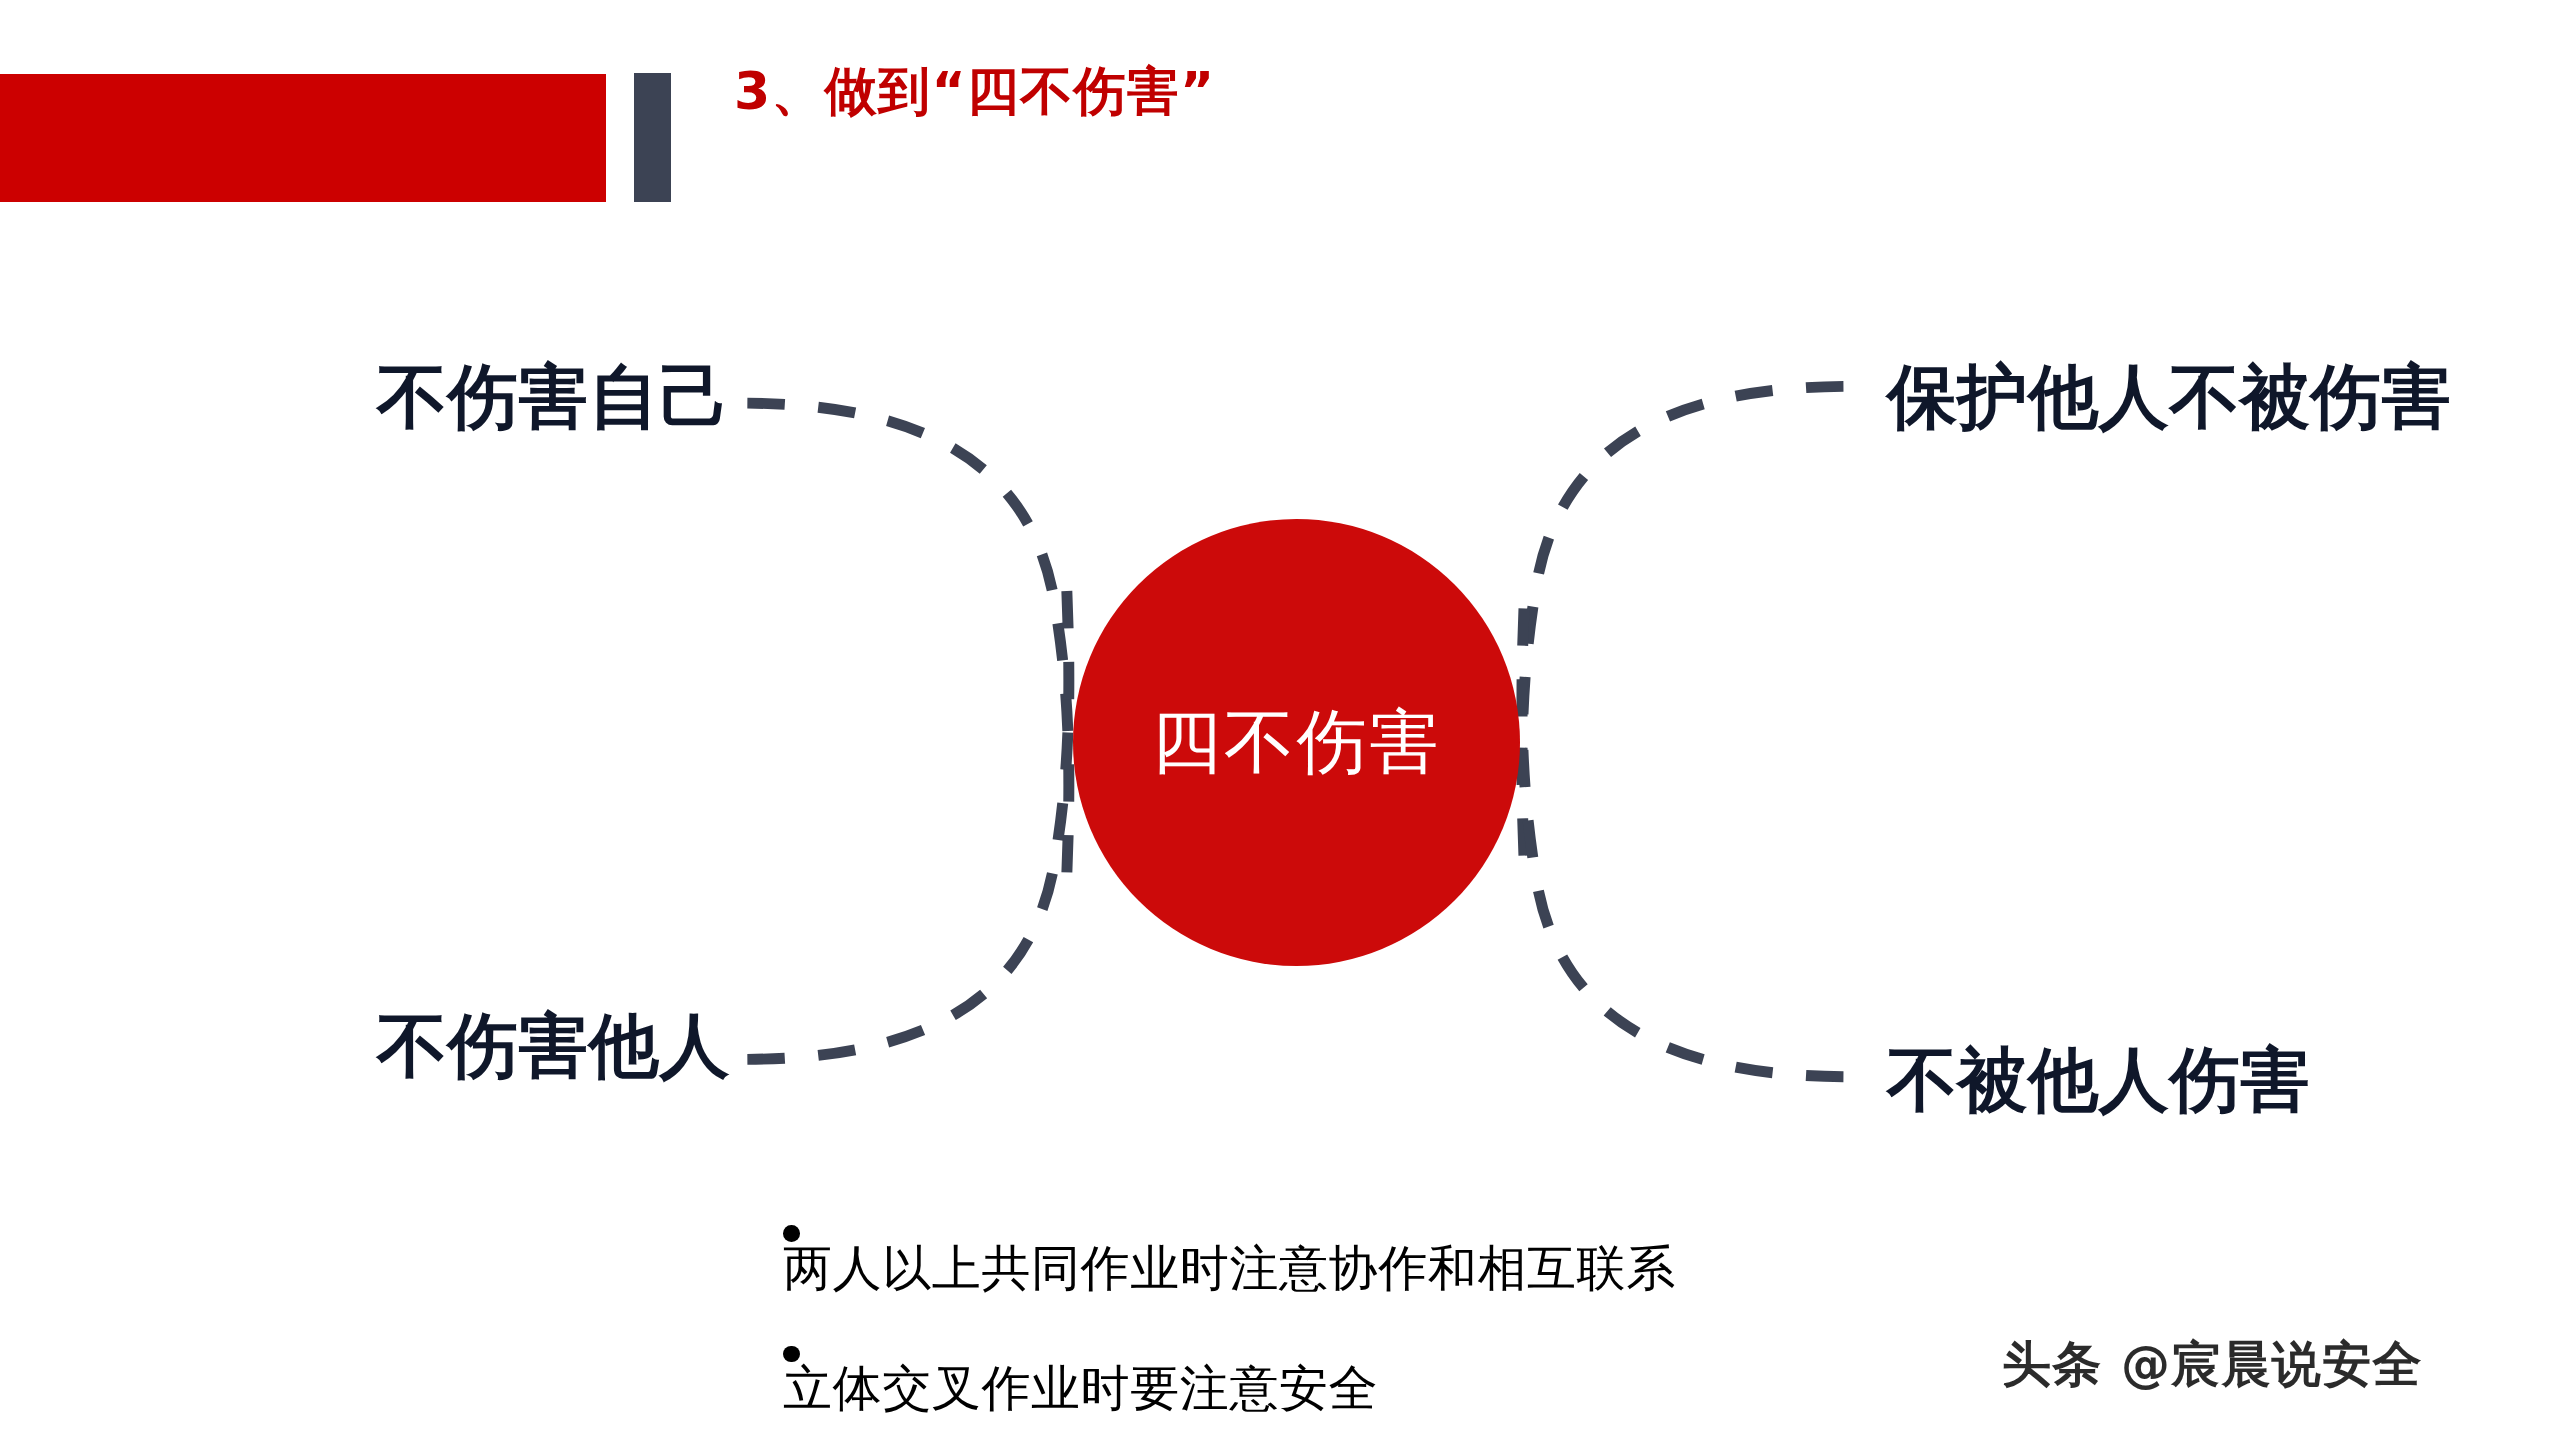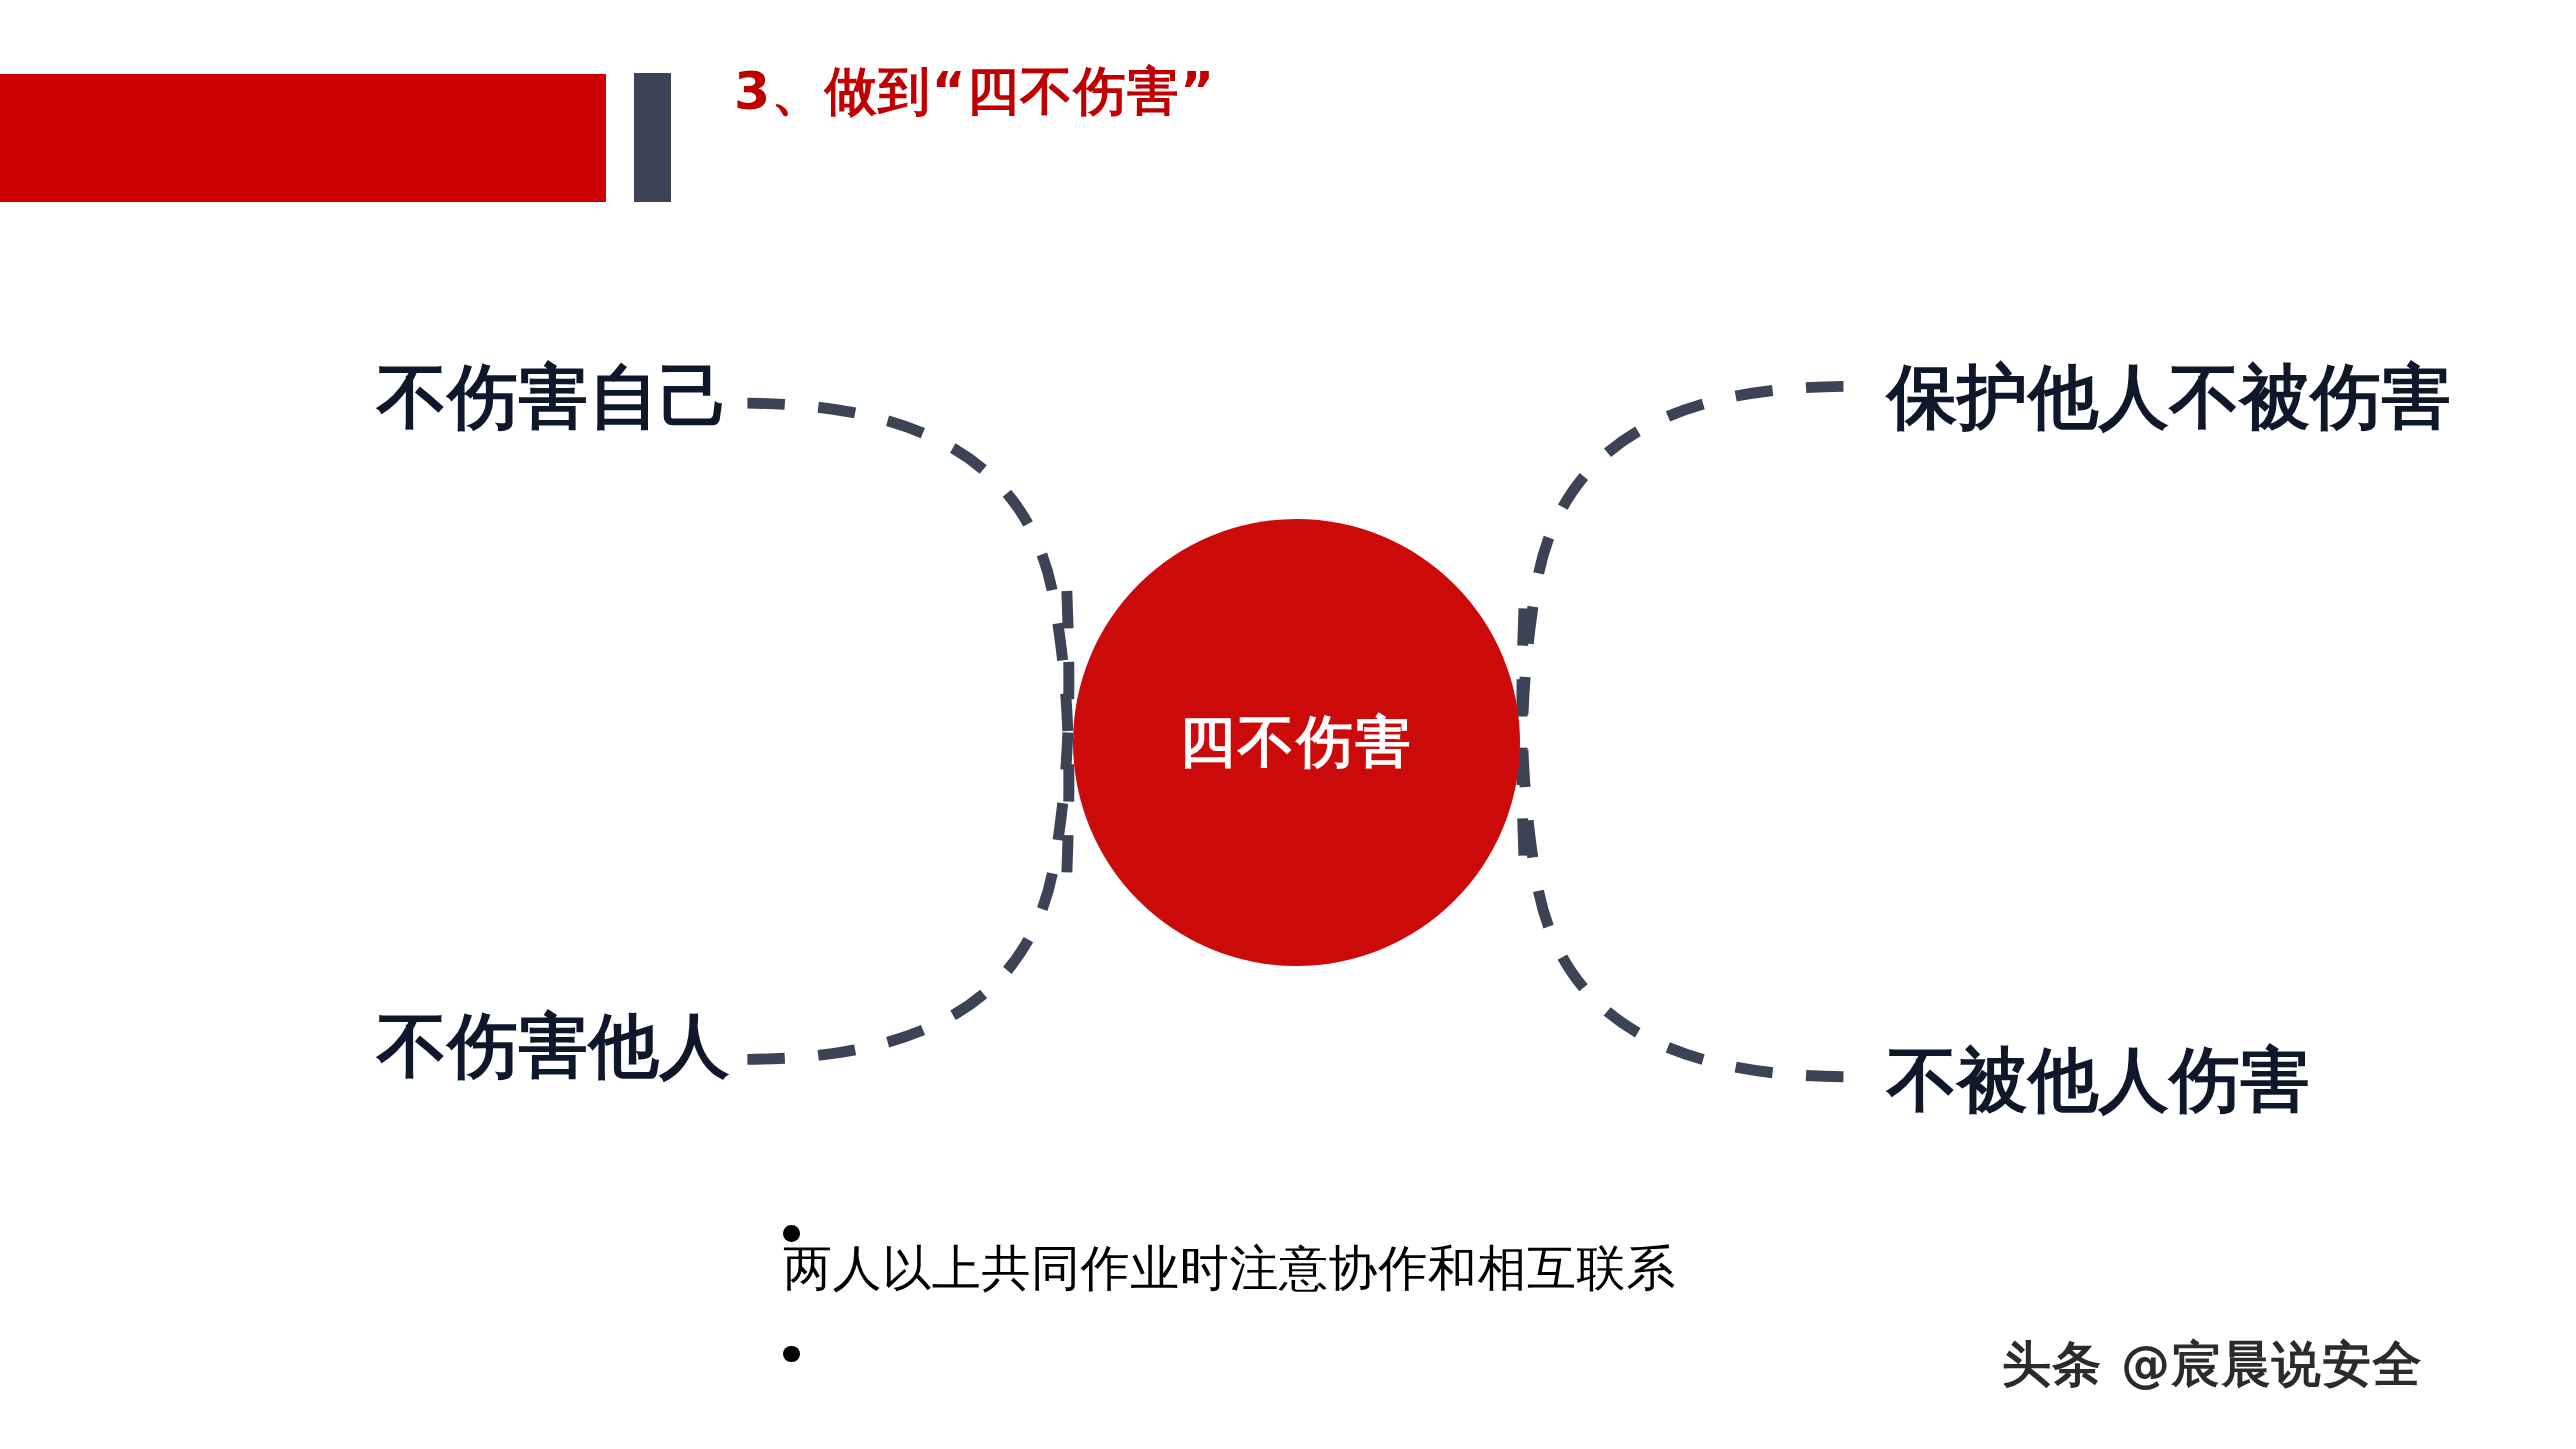--- a/index.html
+++ b/index.html
@@ -69,22 +69,22 @@
     width: 447px;
     height: 447px;
     border-radius: 50%;
     background: #CC0A0A;
     display: flex;
     align-items: center;
     justify-content: center;
   }
   .center-circle-label {
     color: #ffffff;
-    font-size: 56px;
-    font-weight: bold;
+    font-size: 70px;
+    font-weight: normal;
     letter-spacing: 2.6px;
     white-space: nowrap;
   }
 
   
   .node-label {
     position: absolute;
     font-size: 70px;
     font-weight: bold;
     color: #0f172a;
@@ -172,17 +172,18 @@
 
 <div class="node-label node-br">不被他人伤害</div>
 
 <div class="bullet-list">
   <div class="bullet-item">
     <span class="bullet-dot"></span>
     <span class="bullet-text">两人以上共同作业时注意协作和相互联系</span>
   </div>
   <div class="bullet-item">
     <span class="bullet-dot"></span>
+    <span class="bullet-text">立体交叉作业时要注意安全</span>
   </div>
 </div>
 
 <div class="watermark">头条 @宸晨说安全</div>
 
 
 </body></html>

